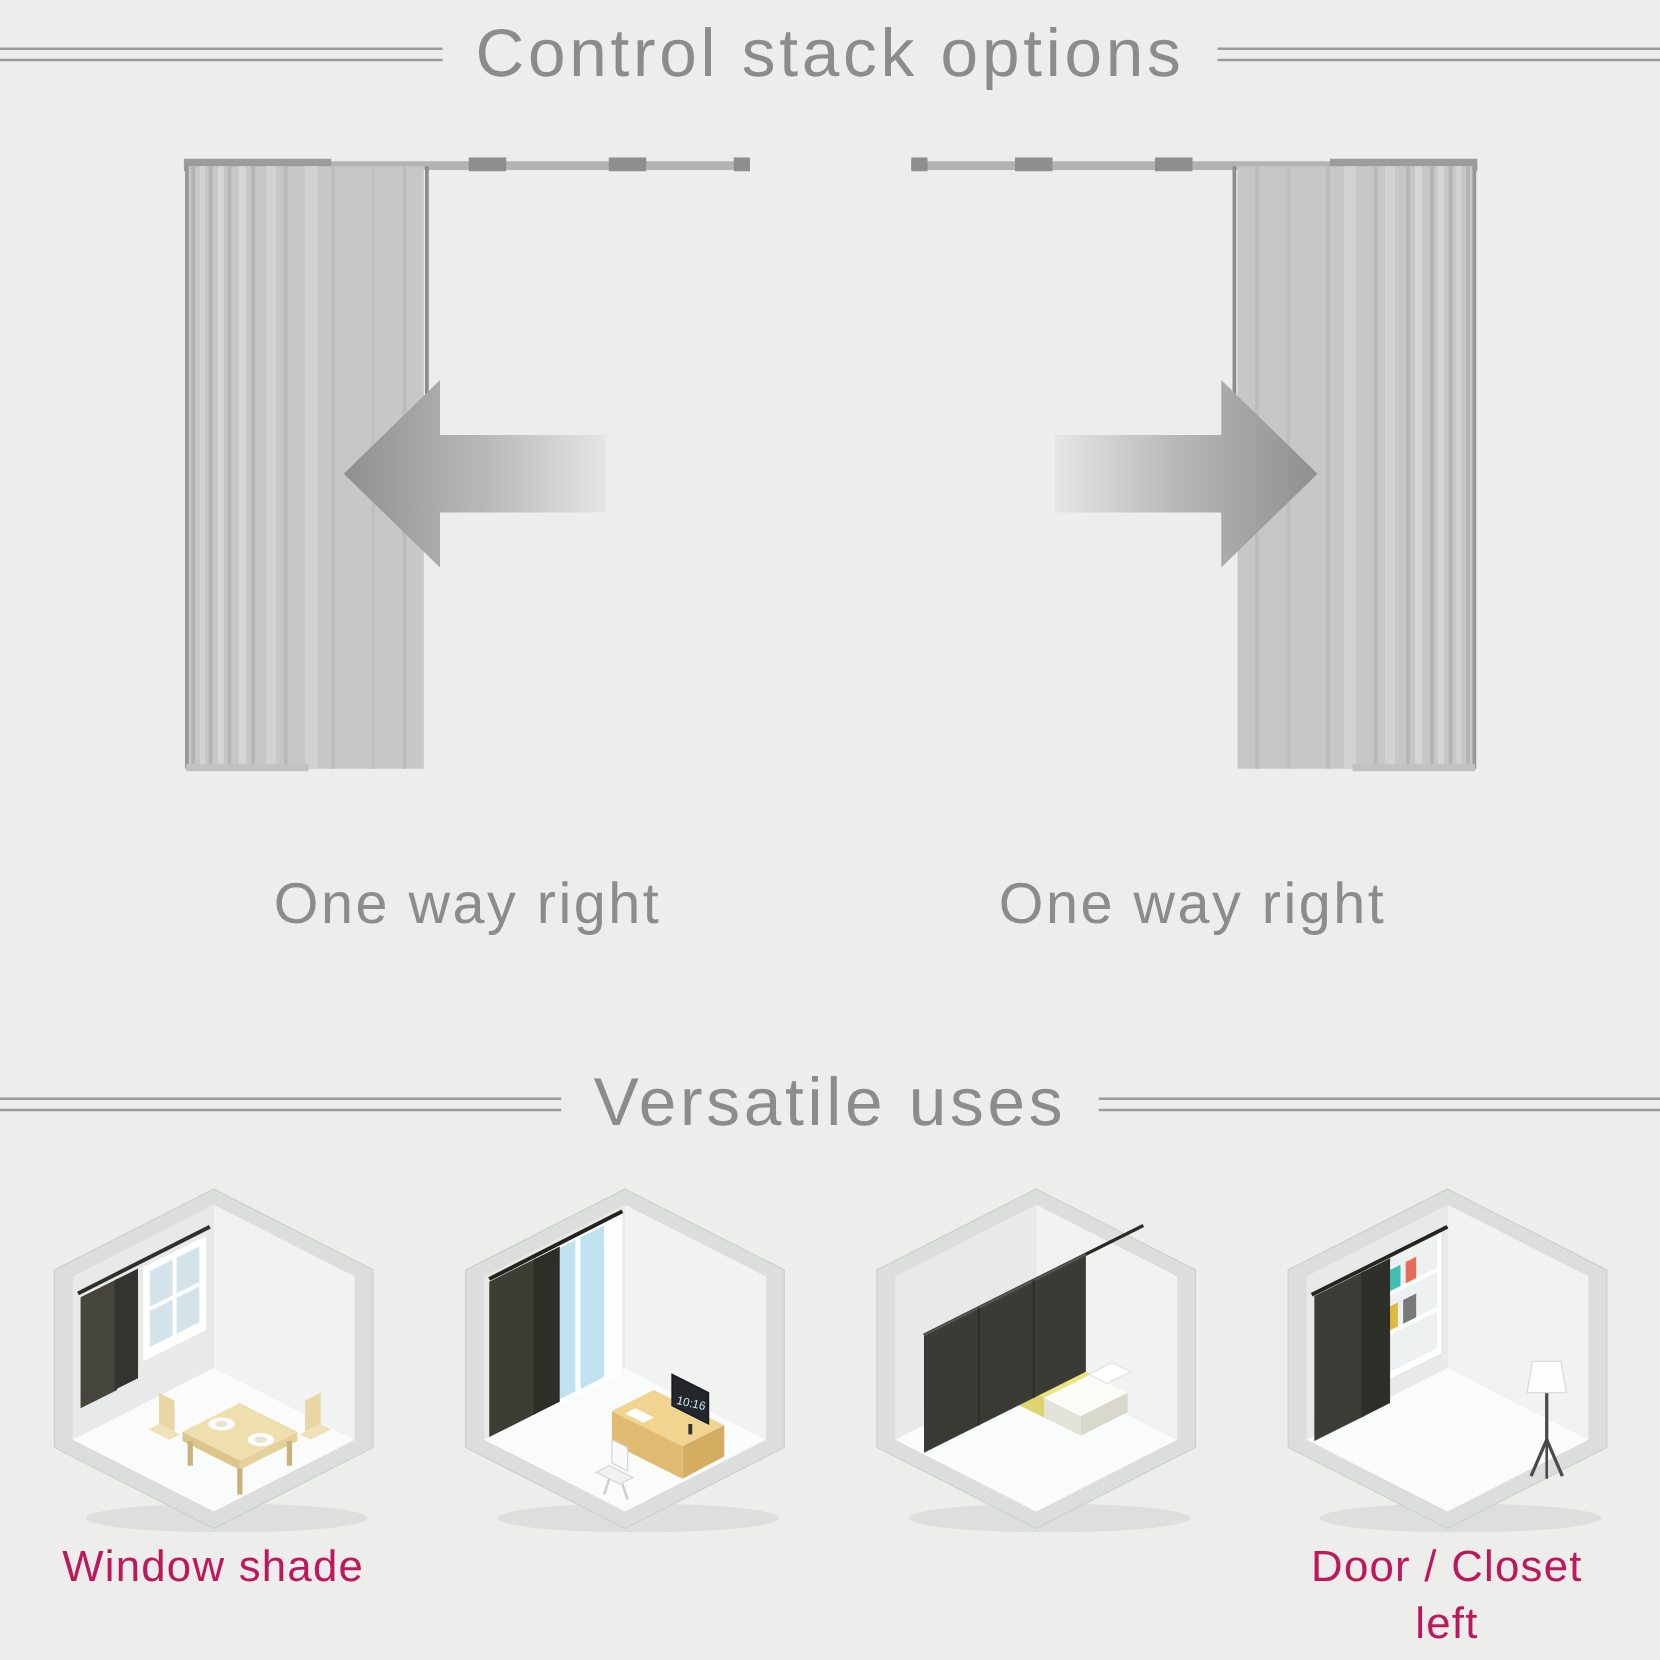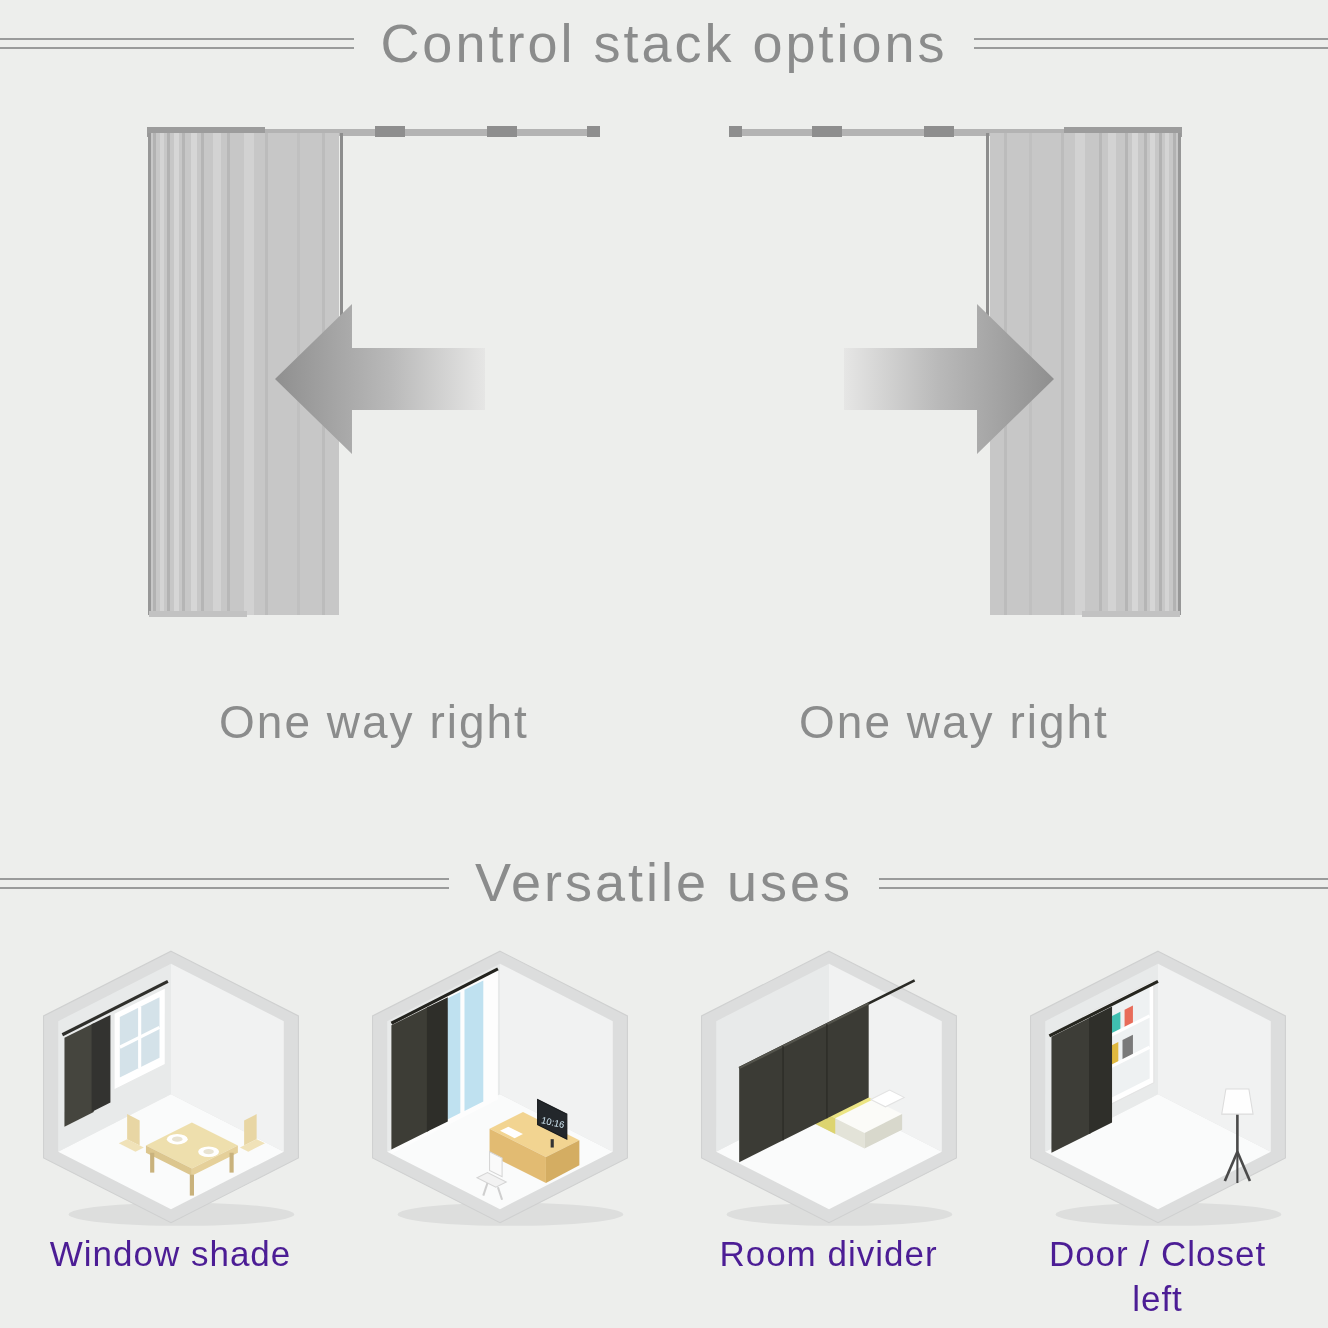--- a/index.html
+++ b/index.html
@@ -28,21 +28,21 @@
   .figure-label{
     margin-top:54px;font-size:46px;font-weight:300;color:#8b8c8c;letter-spacing:2px;
   }
 
   
   .rooms{display:flex;justify-content:space-around;margin-top:34px;padding:0 6px;}
   .room-card{width:328px;text-align:center;}
   .room-card svg{display:block;margin:0 auto;}
   .room-label{
     margin:2px auto 0 auto;max-width:250px;
-    font-size:35px;font-weight:300;color:#4c1d95;letter-spacing:1px;line-height:1.3;
+    font-size:35px;font-weight:300;color:#be185d;letter-spacing:1px;line-height:1.3;
   }
 </style>
 </head>
 <body>
 
 <div class="page">
 
   <div class="rule-row row-control">
     <div class="rule"></div>
     <div class="section-title">Control stack options</div>
@@ -235,21 +235,20 @@
           <polygon points="170,146 188,137 202,144 184,153" fill="#ffffff" stroke="#e2e2e2"></polygon>
         </g>
         <g>
           <line x1="44" y1="116" x2="212" y2="32" stroke="#2a2a25" stroke-width="2.5"></line>
           <polygon points="44,116 168,54 168,144 44,206" fill="#3b3b35"></polygon>
           <line x1="44" y1="116" x2="168" y2="54" stroke="#55554d" stroke-width="2"></line>
           <line x1="86" y1="95" x2="86" y2="185" stroke="#2e2e29" stroke-width="1.5"></line>
           <line x1="128" y1="74" x2="128" y2="164" stroke="#2e2e29" stroke-width="1.5"></line>
         </g>
       </svg>
-      <div class="room-label">Room divider</div>
     </div>
 
     <div class="room-card">
       <svg width="272" height="282" viewBox="0 0 260 270">
         <ellipse cx="140" cy="256" rx="108" ry="11" fill="#dddedd"></ellipse>
         <polygon points="130,4 252,66 252,202 130,264 8,202 8,66" fill="#dcdddd" stroke="#cfd0d0"></polygon>
         <polygon points="22,71 130,16 130,141 22,196" fill="#e8eaea"></polygon>
         <polygon points="130,16 238,71 238,196 130,141" fill="#f1f2f2"></polygon>
         <polygon points="130,141 238,196 130,251 22,196" fill="#fafbfb"></polygon>
         <g>

